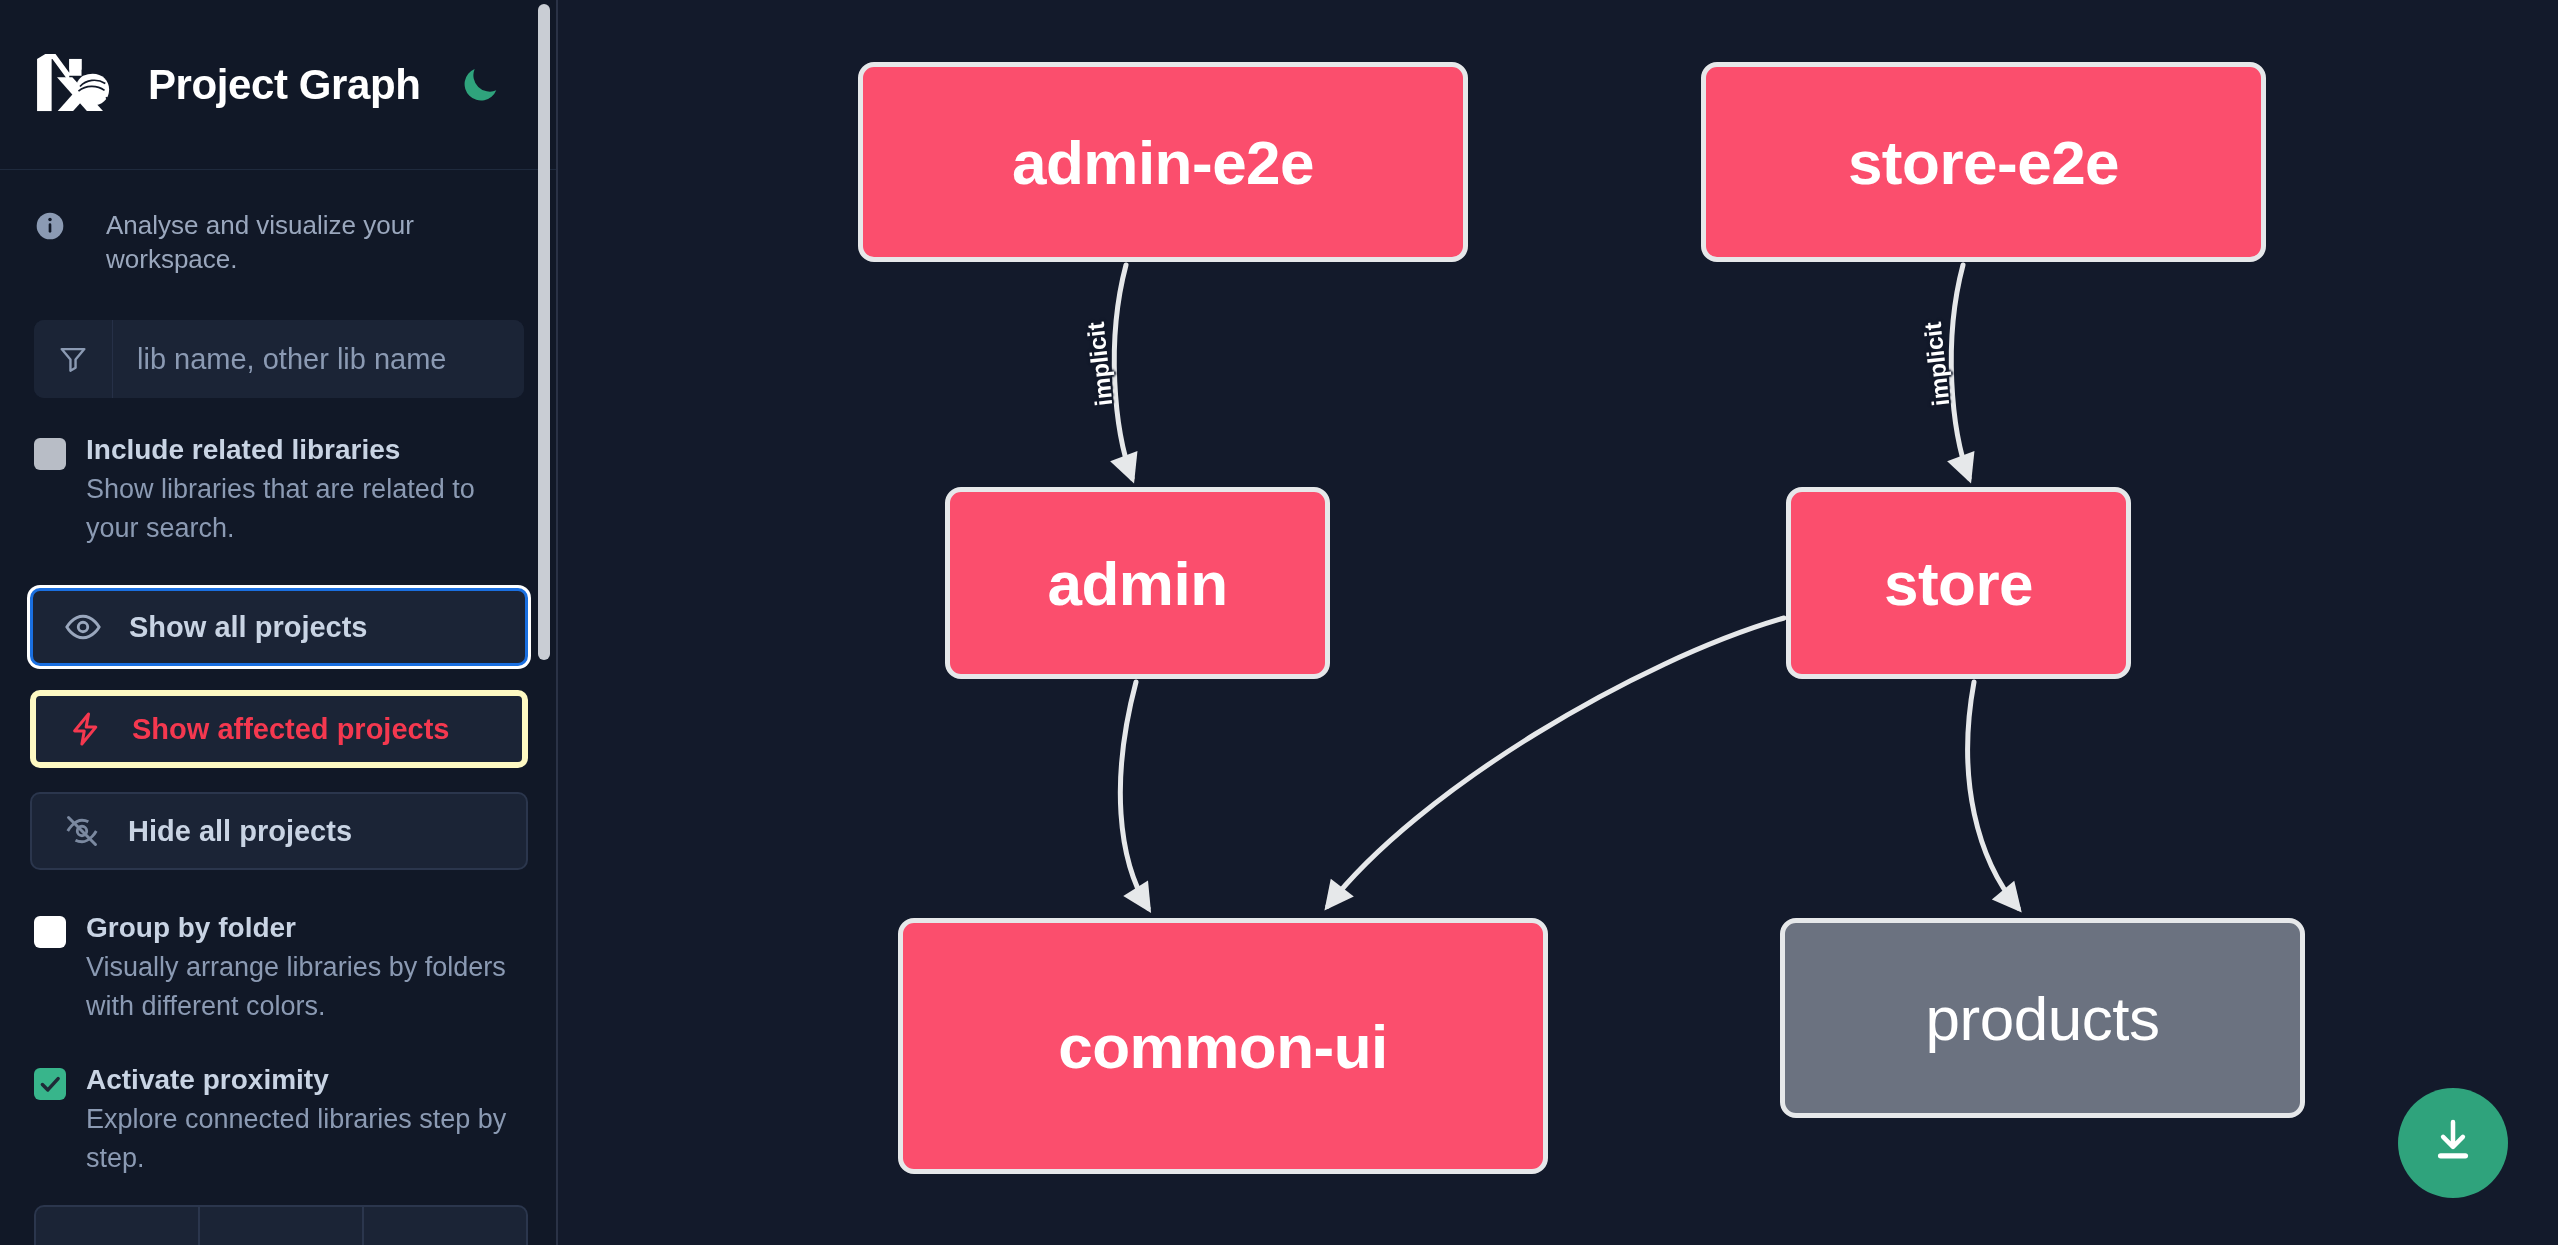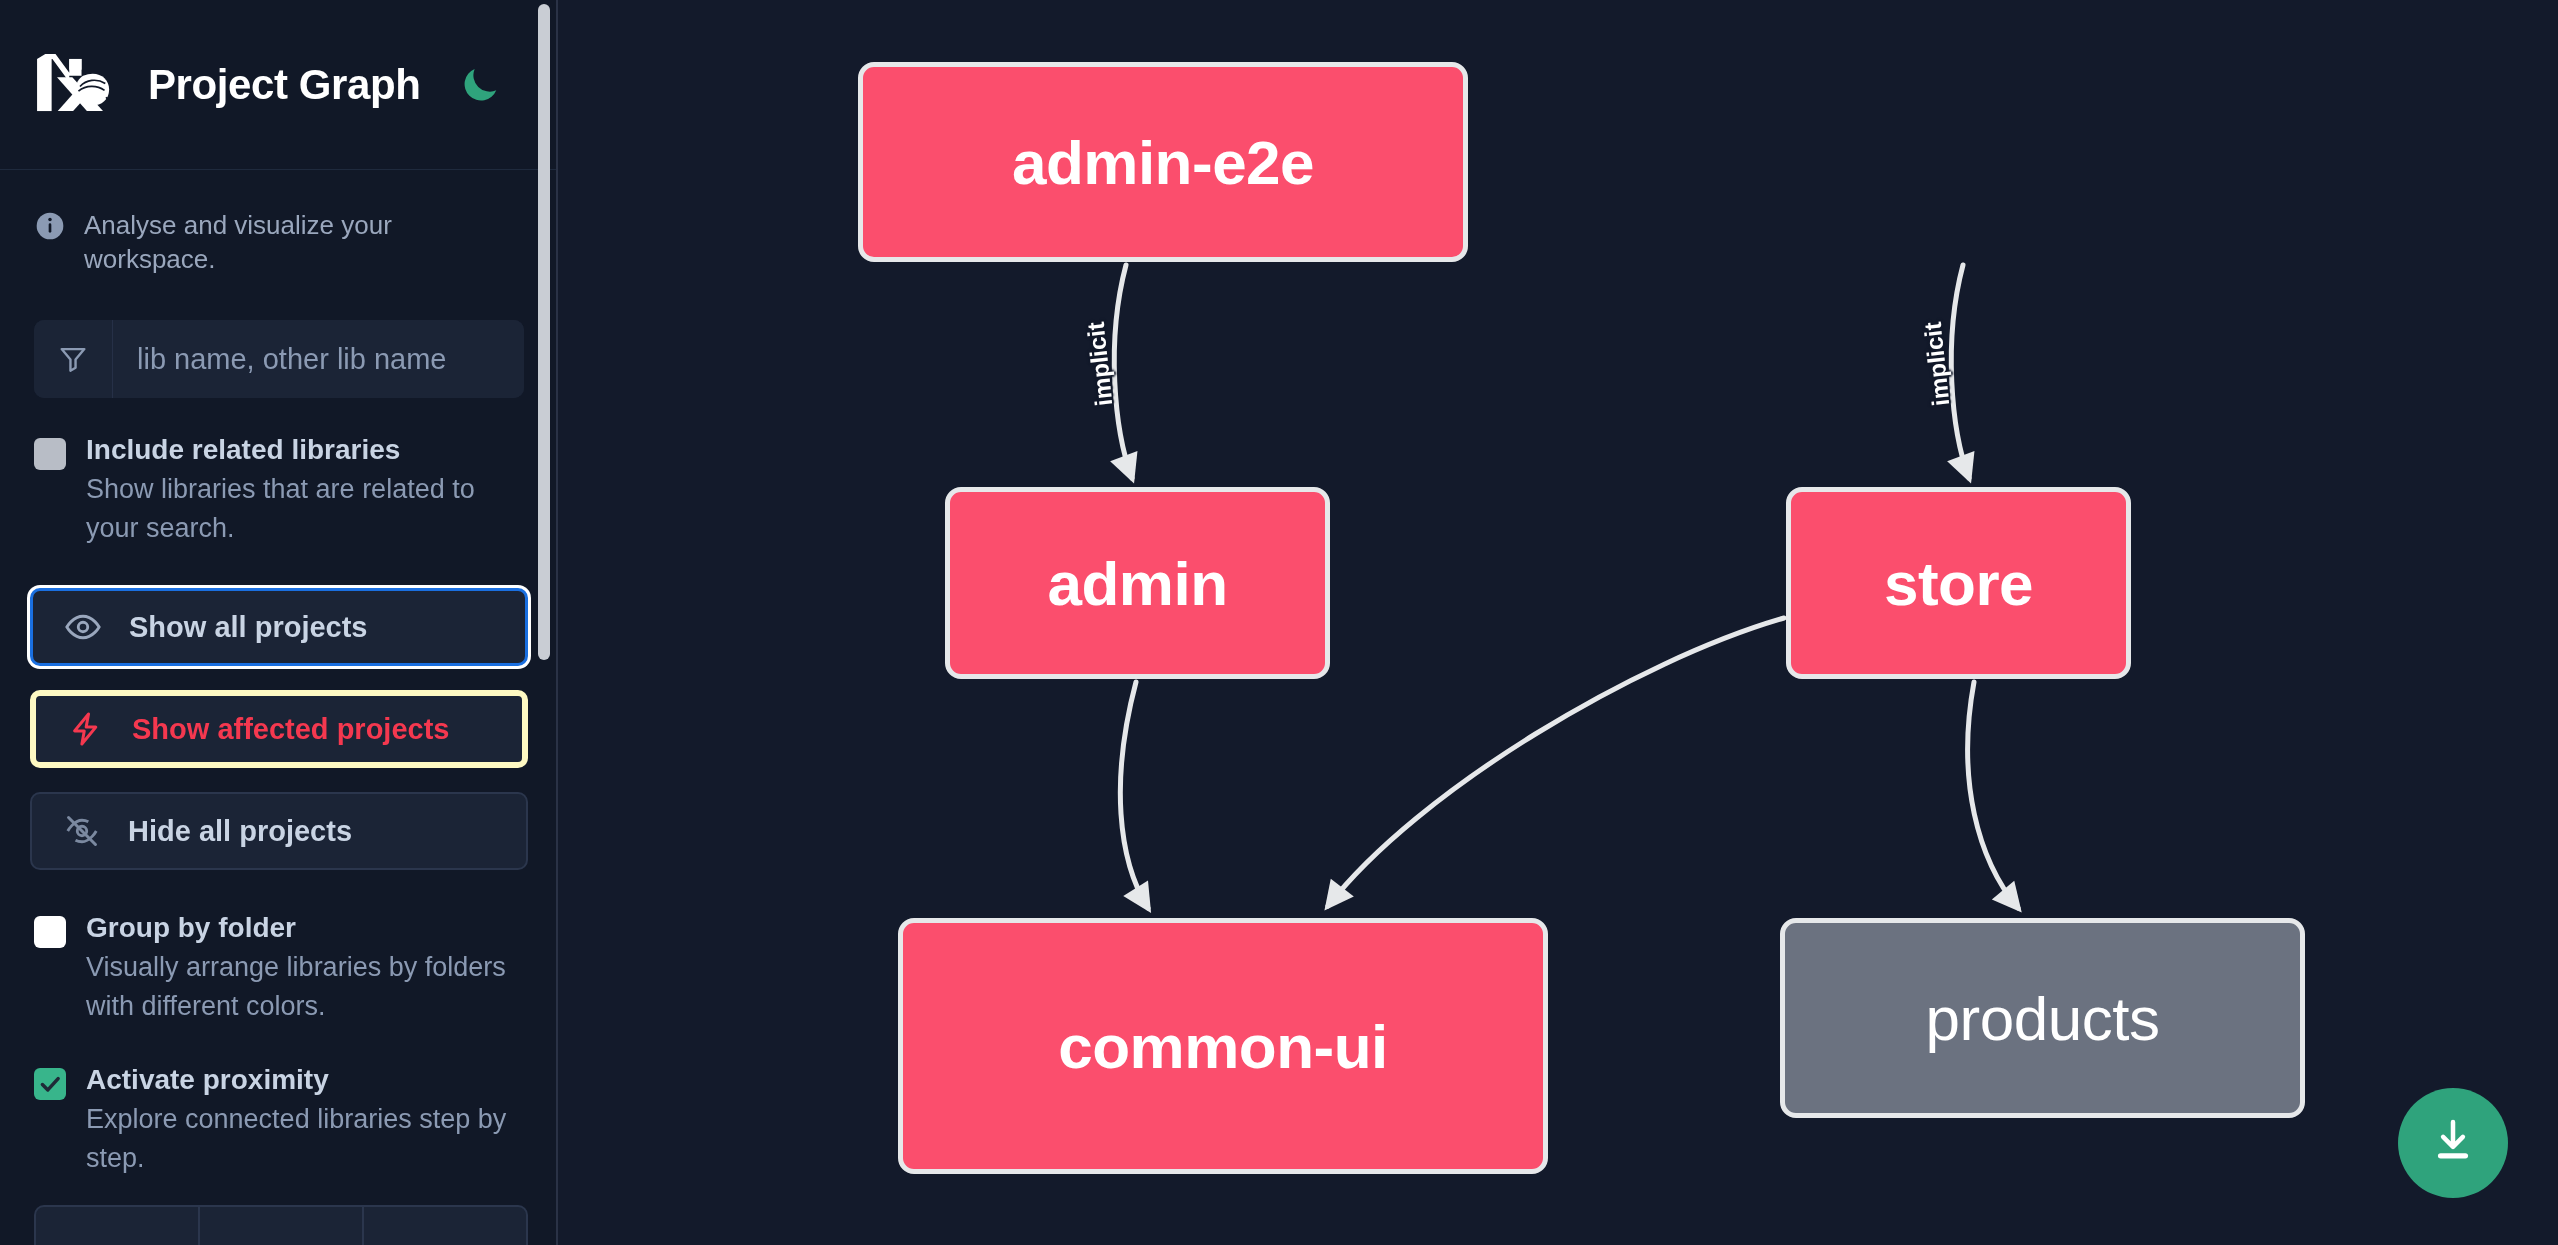--- a/index.html
+++ b/index.html
@@ -68,20 +68,21 @@
     align-items: center;
     justify-content: center;
     cursor: pointer;
   }
 
   .tagline-row {
     display: flex;
     align-items: flex-start;
     padding: 38px 34px 0 34px;
     box-sizing: border-box;
+    gap: 22px;
   }
   .info-icon {
     width: 32px;
     height: 32px;
     flex: 0 0 32px;
     margin-right: 18px;
     margin-top: 2px;
   }
   .tagline-text {
     color: #9aa7bd;
@@ -422,20 +423,23 @@
         <path d="M578 682 C 552 780, 560 860, 590 908" marker-end="url(#arrow)"></path>
         <path d="M1226 618 C 1080 660, 860 790, 770 906" marker-end="url(#arrow)"></path>
         <path d="M1416 682 C 1398 780, 1420 860, 1460 908" marker-end="url(#arrow)"></path>
       </g>
     </svg>
 
     <div class="node pink" style="left:300px; top:62px; width:610px; height:200px;">
       <span>admin-e2e</span>
     </div>
 
+    <div class="node pink" style="left:1143px; top:62px; width:565px; height:200px;">
+      <span>store-e2e</span>
+    </div>
 
     <div class="node pink" style="left:387px; top:487px; width:385px; height:192px;">
       <span>admin</span>
     </div>
 
     <div class="node pink" style="left:1228px; top:487px; width:345px; height:192px;">
       <span>store</span>
     </div>
 
     <div class="node pink" style="left:340px; top:918px; width:650px; height:256px;">

